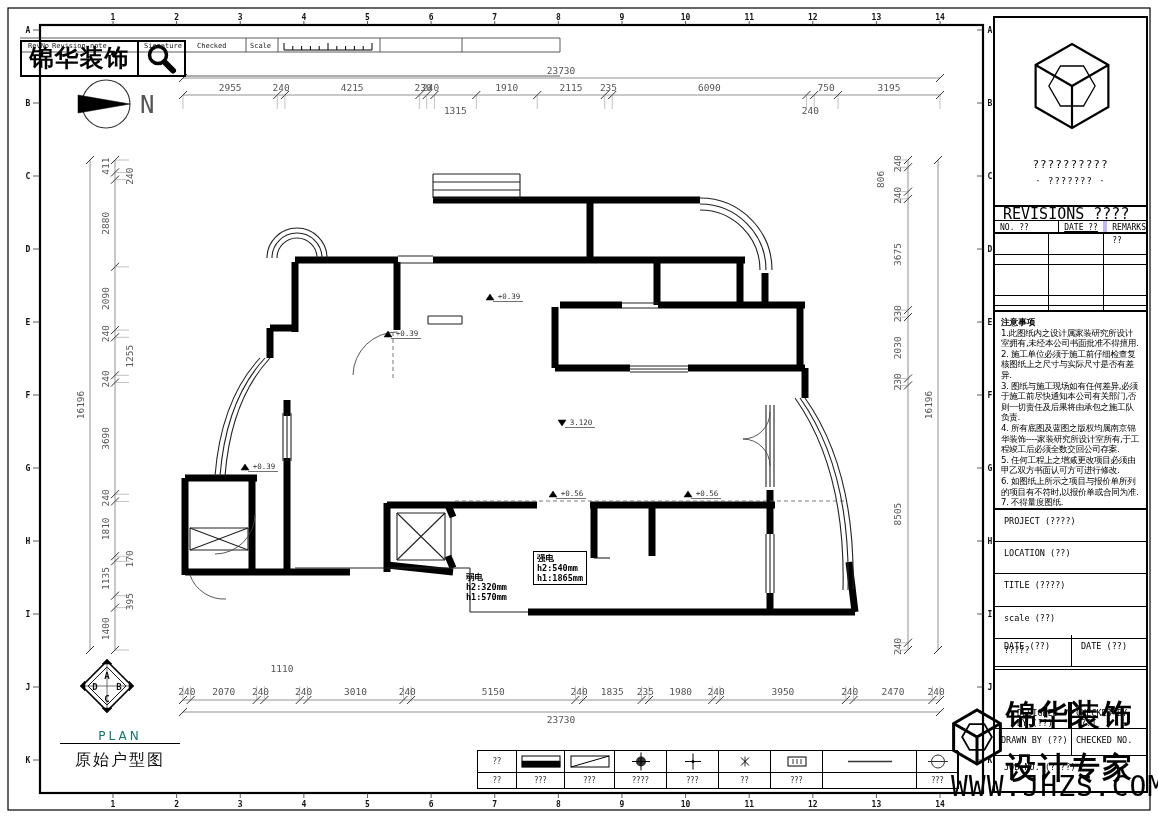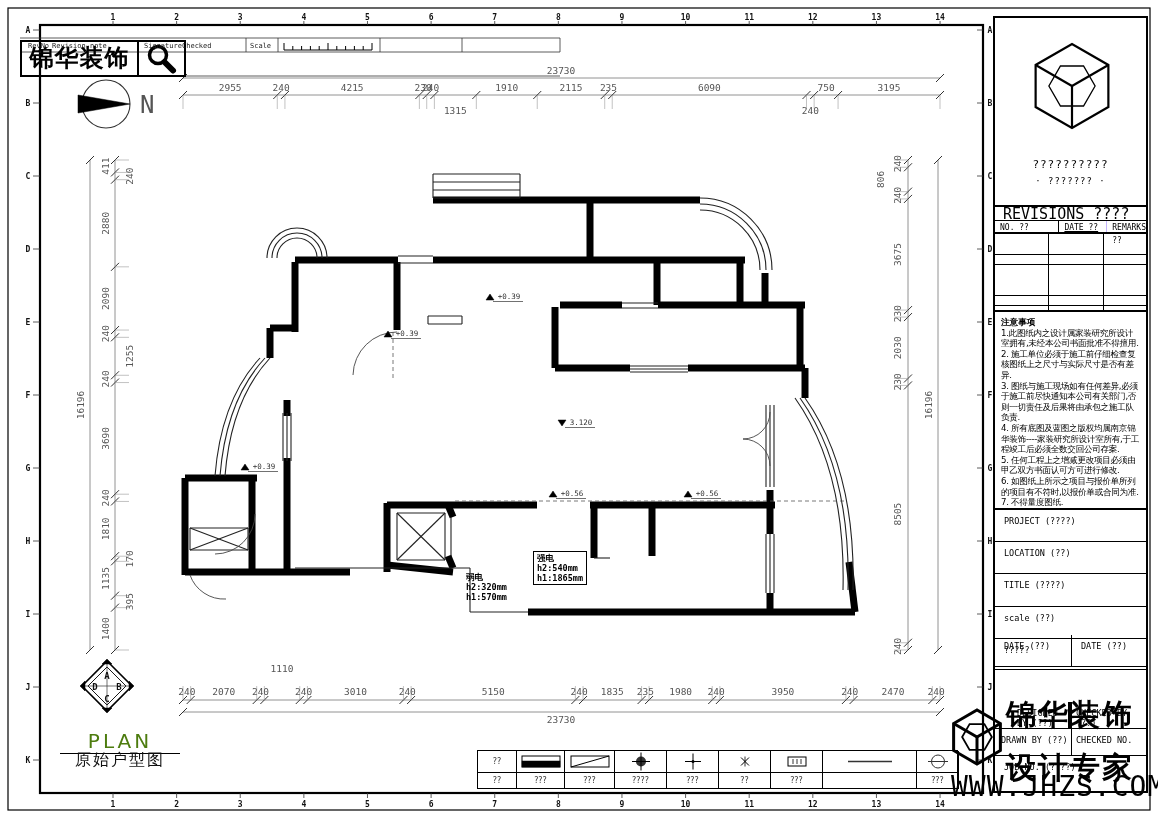--- a/index.html
+++ b/index.html
@@ -17,32 +17,32 @@
   #logo-box .t { width:118px; font-size:24px; font-weight:bold; text-align:center; line-height:33px; letter-spacing:1px;}
   #logo-box .m { flex:1; border-left:2.5px solid #000; position:relative; }
   .strip-label { font-size:7px; color:#222; font-family:"DejaVu Sans Mono",monospace; }
 
   
   .elec { font-family:"DejaVu Sans Mono",monospace; font-weight:bold; font-size:8.5px; line-height:10px; color:#000;}
   #elec-weak { left:466px; top:572px; }
   #elec-strong { left:533px; top:551px; border:1.2px solid #000; padding:1px 3px; background:#fff;}
 
   
-  #plan-en { left:60px; top:729px; width:120px; text-align:center; font-size:20px; letter-spacing:3px; color:#4d7c0f;}
+  #plan-en { left:60px; top:729px; width:120px; text-align:center; font-size:12px; letter-spacing:3px; color:#0f766e;}
   #plan-zh { left:60px; top:750px; width:120px; text-align:center; font-size:16px; letter-spacing:2px; color:#111;}
 
   
   #tblock { left:993px; top:16px; width:155px; height:777px; border:2px solid #000; background:#fff;}
   #tb-company { position:absolute; left:0; top:0; width:100%; height:189px; border-bottom:2px solid #000; text-align:center;}
   #tb-co-name { position:absolute; top:140px; width:100%; font-size:11px; letter-spacing:1px; font-family:"DejaVu Sans Mono",monospace;}
   #tb-co-sub  { position:absolute; top:158px; width:100%; font-size:9px; letter-spacing:1px; font-family:"DejaVu Sans Mono",monospace;}
   #tb-rev-title { position:absolute; left:0; top:189px; width:100%; height:14px; line-height:14px; padding-left:8px; font-size:15px; font-family:"DejaVu Sans Mono",monospace; border-bottom:1px solid #000;}
   #tb-rev-head { position:absolute; left:0; top:203px; width:100%; height:13px; border-bottom:2px solid #000; display:flex; font-size:8px; font-family:"DejaVu Sans Mono",monospace;}
   #tb-rev-head div { line-height:13px; padding-left:5px; }
-  #tb-rev-head .c1{width:73px;border-right:1px solid #000;} #tb-rev-head .c2{width:54px;border-right:1px solid #c4b5fd;text-decoration:underline;} #tb-rev-head .c3{flex:1;}
+  #tb-rev-head .c1{width:73px;border-right:1px solid #000;} #tb-rev-head .c2{width:54px;border-right:4px solid #c4b5fd;text-decoration:underline;} #tb-rev-head .c3{flex:1;}
   #tb-rev-rows { position:absolute; left:0; top:216px; width:100%; height:78px; border-bottom:2px solid #000;
      background:repeating-linear-gradient(to bottom, transparent 0 9.6px, #000 9.6px 10.3px);}
   #tb-rev-rows .v1{position:absolute;left:53px;top:0;bottom:0;width:1px;background:#000;}
   #tb-rev-rows .v2{position:absolute;left:108px;top:0;bottom:0;width:1px;background:#000;}
   #tb-notes { position:absolute; left:0; top:294px; width:100%; height:198px; border-bottom:2px solid #000; padding:5px 5px 0 6px; overflow:hidden;}
   #tb-notes .nt { font-size:8.6px; line-height:10.6px; font-weight:bold;}
   #tb-notes .note { font-size:8.6px; line-height:10.6px; letter-spacing:-0.3px;}
   .tb-field { position:absolute; left:0; width:100%; border-bottom:1px solid #000; font-size:8.5px; font-family:"DejaVu Sans Mono",monospace; padding:6px 0 0 9px;}
   .tb-split { display:flex; }
   .tb-split div { padding-top:6px; padding-left:9px; }
@@ -538,21 +538,21 @@
       <svg width="45" height="33" viewBox="0 0 45 33">
         <circle cx="19" cy="13" r="8.5" fill="none" stroke="#000" stroke-width="3.5"></circle>
         <line x1="25.5" y1="20" x2="34" y2="28.5" stroke="#000" stroke-width="6" stroke-linecap="round"></line>
       </svg>
     </div>
   </div>
 
   <span class="abs strip-label" style="left:28px;top:42px;">RevNo</span>
   <span class="abs strip-label" style="left:52px;top:42px;">Revision note</span>
   <span class="abs strip-label" style="left:144px;top:42px;">Signature</span>
-  <span class="abs strip-label" style="left:182px;top:42px;">Checked</span>
+  <span class="abs strip-label" style="left:197px;top:42px;">Checked</span>
   <span class="abs strip-label" style="left:250px;top:42px;">Scale</span>
 
   <div class="abs elec" id="elec-weak">
     <div>弱电</div>
     <div>h2:320mm</div>
     <div>h1:570mm</div>
   </div>
   <div class="abs elec" id="elec-strong">
     <div>强电</div>
     <div>h2:540mm</div>

